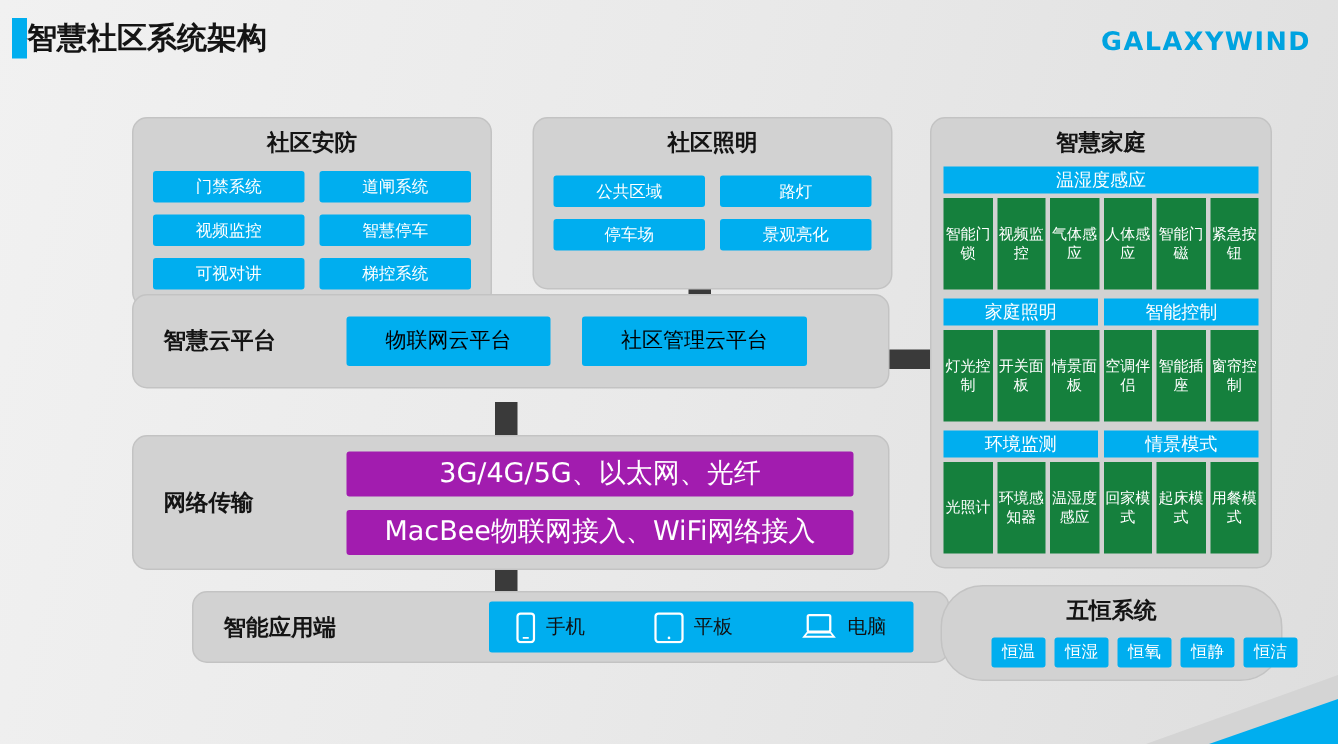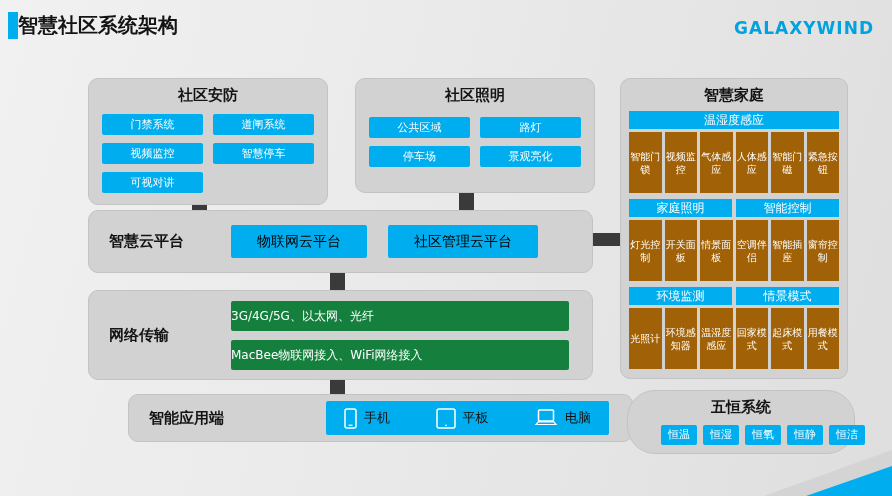--- a/index.html
+++ b/index.html
@@ -21,42 +21,42 @@
   .connector{position:absolute;background:#3a3a3a;z-index:0;}
   #c1{left:192px;top:198px;width:15px;height:16px;}
   #c2{left:459px;top:187px;width:15px;height:27px;}
   #c3{left:330px;top:268px;width:15px;height:26px;}
   #c4{left:330px;top:375px;width:15px;height:23px;}
   #c5{left:588px;top:233px;width:43px;height:13px;}
   #c6{left:588px;top:411px;width:43px;height:13px;}
   #p-security{left:88px;top:78px;width:240px;height:127px;}
   #p-lighting{left:355px;top:78px;width:240px;height:115px;}
   #p-smarthome{left:620px;top:78px;width:228px;height:301px;padding:0 8px;}
-  #p-cloud{left:88px;top:210px;width:505px;height:63px;padding-left:20px;}
+  #p-cloud{left:88px;top:196px;width:505px;height:63px;padding-left:20px;}
   #p-network{left:88px;top:290px;width:505px;height:90px;padding:0 23px 0 20px;}
   #p-terminal{left:88px;top:394px;width:505px;height:48px;padding-left:20px;margin-left:40px;}
   #p-five{left:627px;top:390px;width:228px;height:64px;border-radius:28px;}
   .hpanel{display:flex;align-items:center;}
   
   .pill-grid{display:grid;grid-template-columns:1fr 1fr;gap:8px 10px;padding:9px 13px 0;}
   #p-lighting .pill-grid{padding-top:12px;}
   .pill{background:#00aeef;color:#fff;font-size:11px;height:21px;line-height:21px;text-align:center;border-radius:2px;overflow:hidden;white-space:nowrap;}
   
   .sh-header-row{display:flex;gap:4px;margin-top:6px;}
   .sh-header{flex:1;background:#00aeef;color:#fff;font-size:12px;text-align:center;height:18px;line-height:18px;}
   .sh-block-row{display:flex;gap:3px;margin-top:3px;}
-  .sh-block{flex:1;background:#a16207;color:#fff;font-size:10px;height:61px;display:flex;align-items:center;justify-content:center;text-align:center;word-break:break-all;line-height:1.3;padding:2px 1px;}
+  .sh-block{flex:1;background:#15803d;color:#fff;font-size:10px;height:61px;display:flex;align-items:center;justify-content:center;text-align:center;word-break:break-all;line-height:1.3;padding:2px 1px;}
   
   #p-cloud .side-label{width:122px;}
   .side-label{font-size:15px;font-weight:bold;color:#141414;flex:none;}
   .cloud-btn{background:#00aeef;color:#000000;font-size:14px;height:33px;line-height:33px;padding:0 26px;border-radius:2px;margin-right:21px;white-space:nowrap;}
   
   #p-network .side-label{width:122px;}
   .net-col{flex:1;display:flex;flex-direction:column;gap:9px;}
-  .net-bar{background:#15803d;color:#fff;font-size:12px;height:30px;line-height:30px;text-align:left;border-radius:2px;white-space:nowrap;overflow:hidden;}
+  .net-bar{background:#a21caf;color:#fff;font-size:18px;height:30px;line-height:30px;text-align:center;border-radius:2px;white-space:nowrap;overflow:hidden;}
   
   #p-terminal .side-label{width:177px;}
   .device-bar{flex:1;margin-right:23px;height:34px;background:#00aeef;border-radius:2px;display:flex;align-items:center;justify-content:space-between;padding:0 18px;}
   .device{display:flex;align-items:center;gap:7px;}
   .device-label{font-size:13px;color:#101010;}
   .device svg{display:block;}
   
   .fc-row{display:flex;justify-content:center;gap:6px;margin-top:8px;padding-left:44px;}
   .fc-pill{background:#00aeef;color:#fff;font-size:11px;height:20px;line-height:20px;padding:0 7px;border-radius:2px;white-space:nowrap;}
   
@@ -84,20 +84,21 @@
   <div class="connector" id="c6"></div>
 
   <section class="panel" id="p-security">
     <div class="panel-title">社区安防</div>
     <div class="pill-grid">
       <div class="pill">门禁系统</div>
       <div class="pill">道闸系统</div>
       <div class="pill">视频监控</div>
       <div class="pill">智慧停车</div>
       <div class="pill">可视对讲</div>
+      <div class="pill">梯控系统</div>
     </div>
   </section>
 
   <section class="panel" id="p-lighting">
     <div class="panel-title">社区照明</div>
     <div class="pill-grid">
       <div class="pill">公共区域</div>
       <div class="pill">路灯</div>
       <div class="pill">停车场</div>
       <div class="pill">景观亮化</div>

